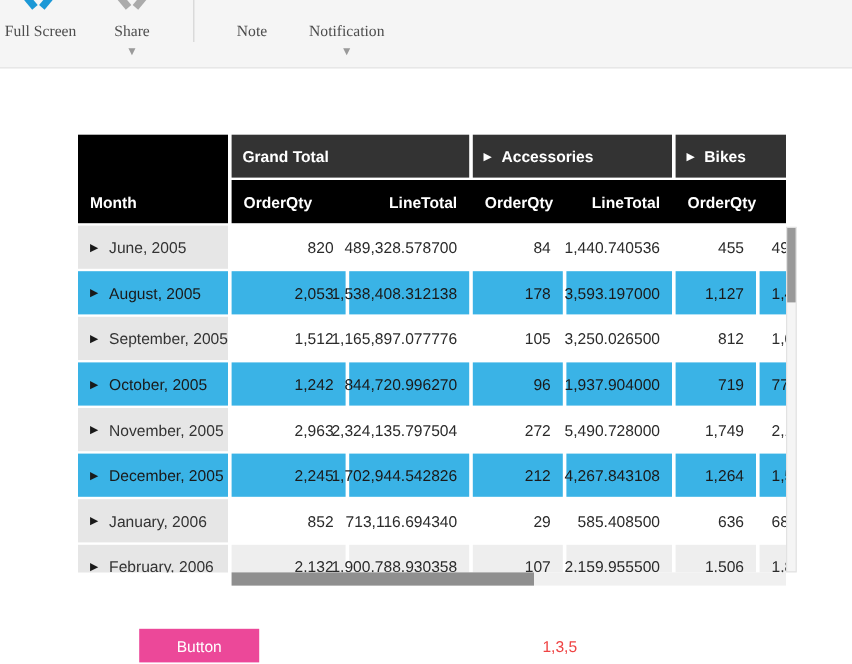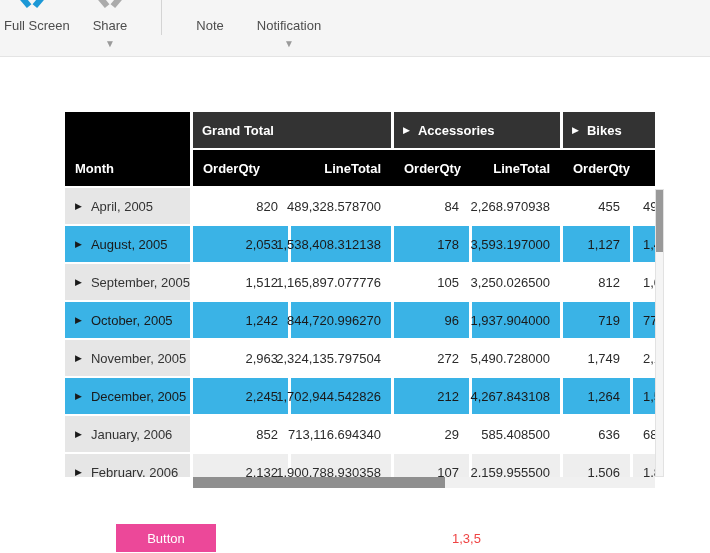--- a/index.html
+++ b/index.html
@@ -5,21 +5,21 @@
   * { margin:0; padding:0; box-sizing:border-box; }
   html,body { background:#fff; }
   .stage {
     position:relative; width:710px; height:553px; overflow:hidden;
     background:#ffffff; font-family:"Liberation Sans","DejaVu Sans",sans-serif;
     font-size:13px; color:#333;
   }
 
   
   .toolbar { position:absolute; left:0; top:0; width:710px; height:57px;
-             background:#f5f5f5; border-bottom:1px solid #e4e4e4; }
+             background:#f5f5f5; border-bottom:1px solid #e4e4e4;font-family:Liberation Serif, serif; }
   .tb-item { position:absolute; top:0; text-align:center; }
   .tb-label { display:block; margin-top:18px; color:#4d4d4d; font-size:13px; white-space:nowrap; }
   .tb-caret { position:absolute; left:50%; transform:translateX(-50%); top:39px;
               color:#9a9a9a; font-size:10px; line-height:10px; }
   .tb-divider { position:absolute; left:161px; top:0; width:1px; height:35px; background:#d4d4d4; }
   .tb-icon { position:absolute; left:50%; transform:translateX(-50%); top:-8px; }
   .icon-frag-blue  .bar1,.icon-frag-blue  .bar2 { position:absolute; width:6px; height:16px; background:#1c98d6; }
   .icon-frag-gray  .bar1,.icon-frag-gray  .bar2 { position:absolute; width:6px; height:16px; background:#ababab; }
   .icon-frag { position:relative; width:34px; height:20px; }
   .icon-frag .bar1 { left:5px;  top:0; transform:rotate(40deg); }
@@ -140,26 +140,26 @@
             <div class="cell h6"></div>
           </div>
         </div>
       </div>
 
       <div class="rows">
 
         <div class="row">
           <div class="cell c-month">
               <span class="tri">▶</span>
-              <span>April, 2005</span>
+              <span>June, 2005</span>
             </div>
           <div class="cell num c1">820</div>
           <div class="cell num c2">489,328.578700</div>
           <div class="cell num c3">84</div>
-          <div class="cell num c4">2,268.970938</div>
+          <div class="cell num c4">1,440.740536</div>
           <div class="cell num c5">455</div>
           <div class="cell num c6">49</div>
         </div>
 
         <div class="row selected">
           <div class="cell c-month">
               <span class="tri">▶</span>
               <span>August, 2005</span>
             </div>
           <div class="cell num c1">2,053</div>

